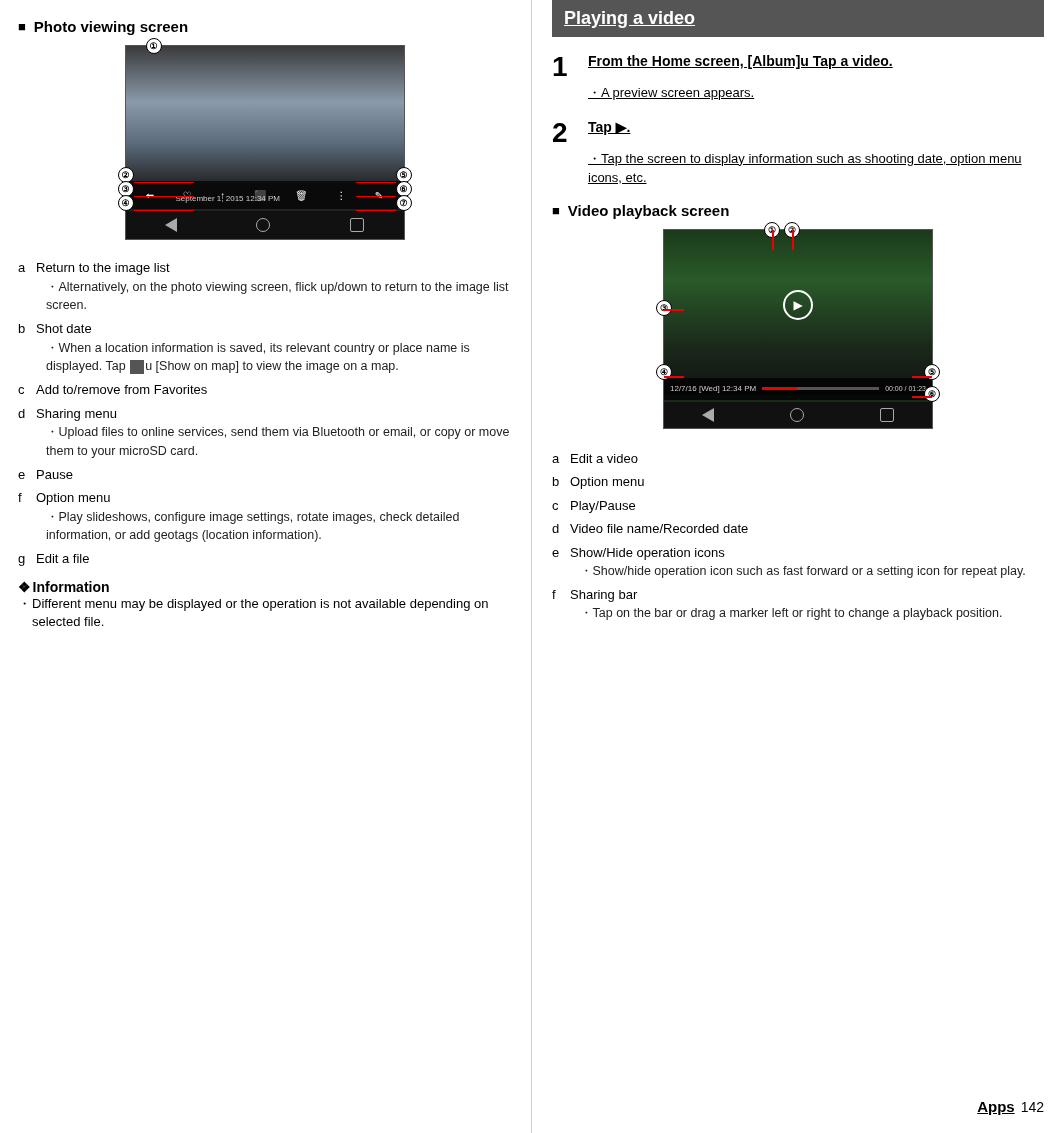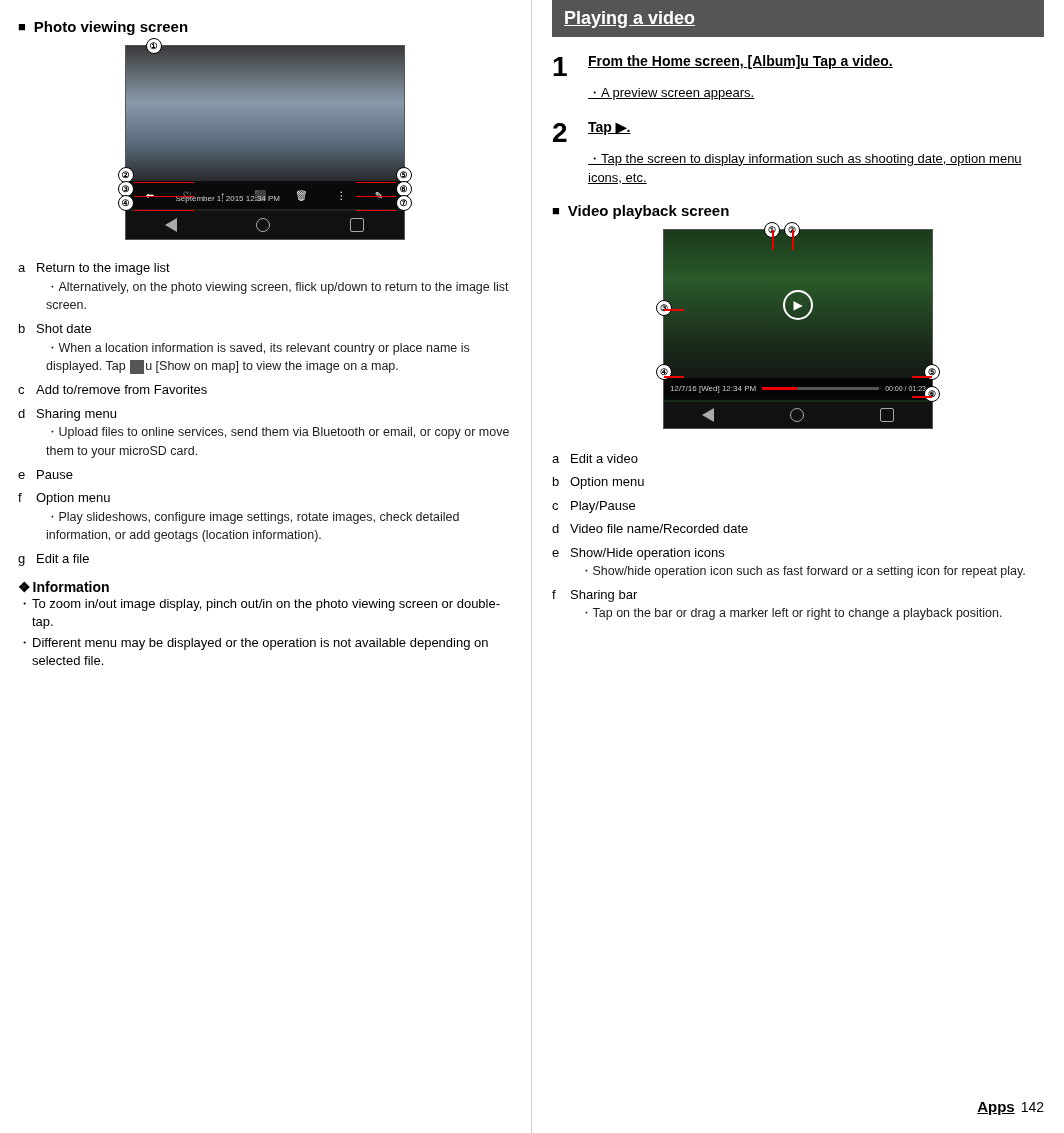--- a/index.html
+++ b/index.html
@@ -390,21 +390,20 @@
     <div class="desc-item">
       <span class="desc-letter">g</span>
       <div class="desc-content">
         <span>Edit a file</span>
       </div>
     </div>
   </div>
 
   <div class="info-box">
     <div class="info-title">Information</div>
-    <div class="info-item">To zoom in/out image display, pinch out/in on the photo viewing screen or double-tap.</div>
     <div class="info-item">Different menu may be displayed or the operation is not available depending on selected file.</div>
   </div>
 </div>
 
 <div class="right-col">
 
   <div class="playing-header">Playing a video</div>
 
   <div class="step">
     <div class="step-num">1</div>

